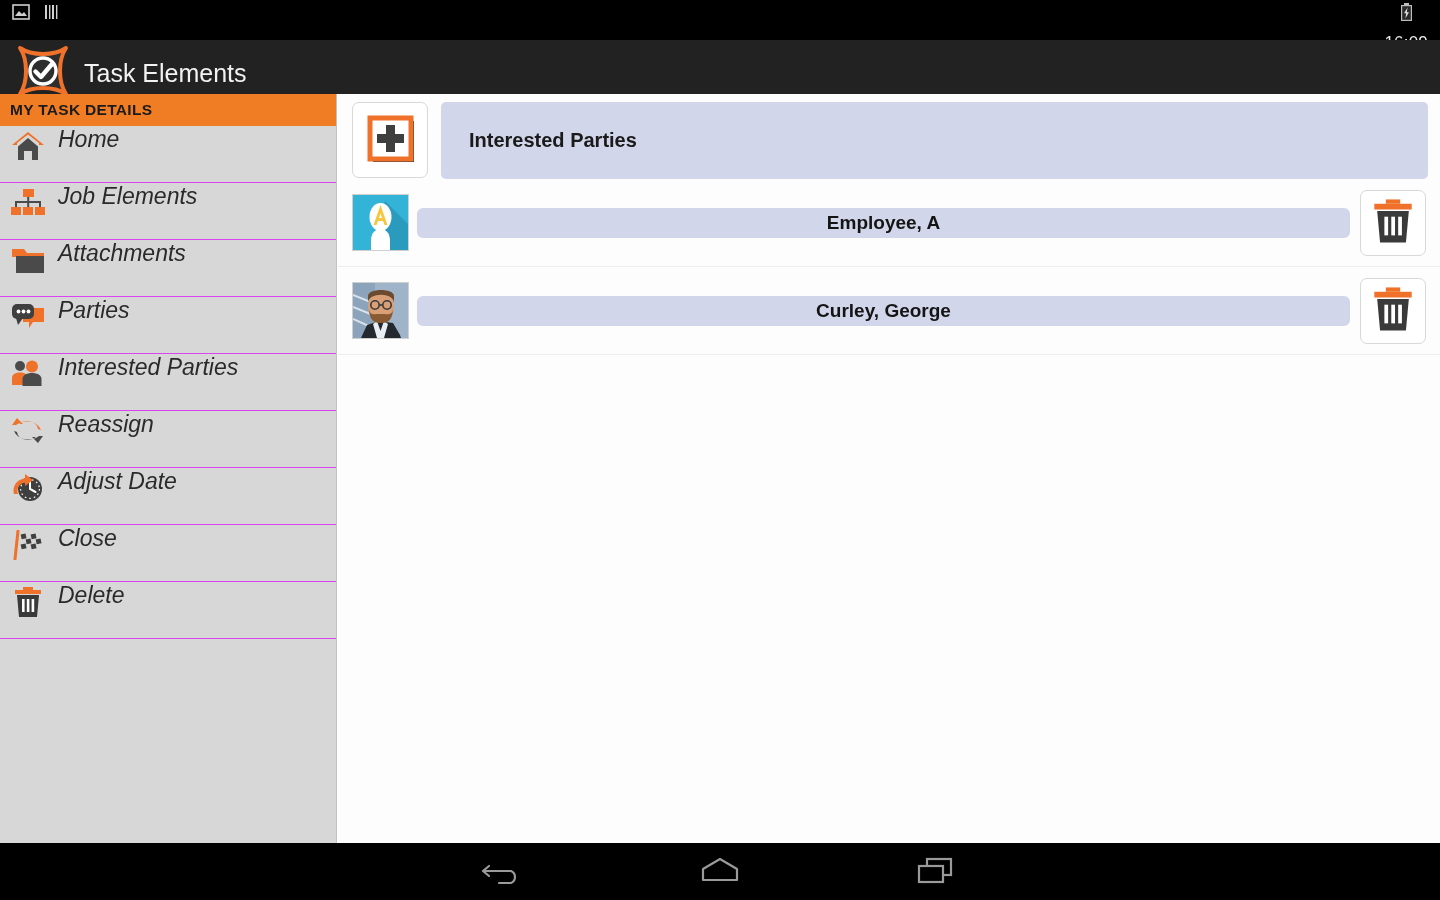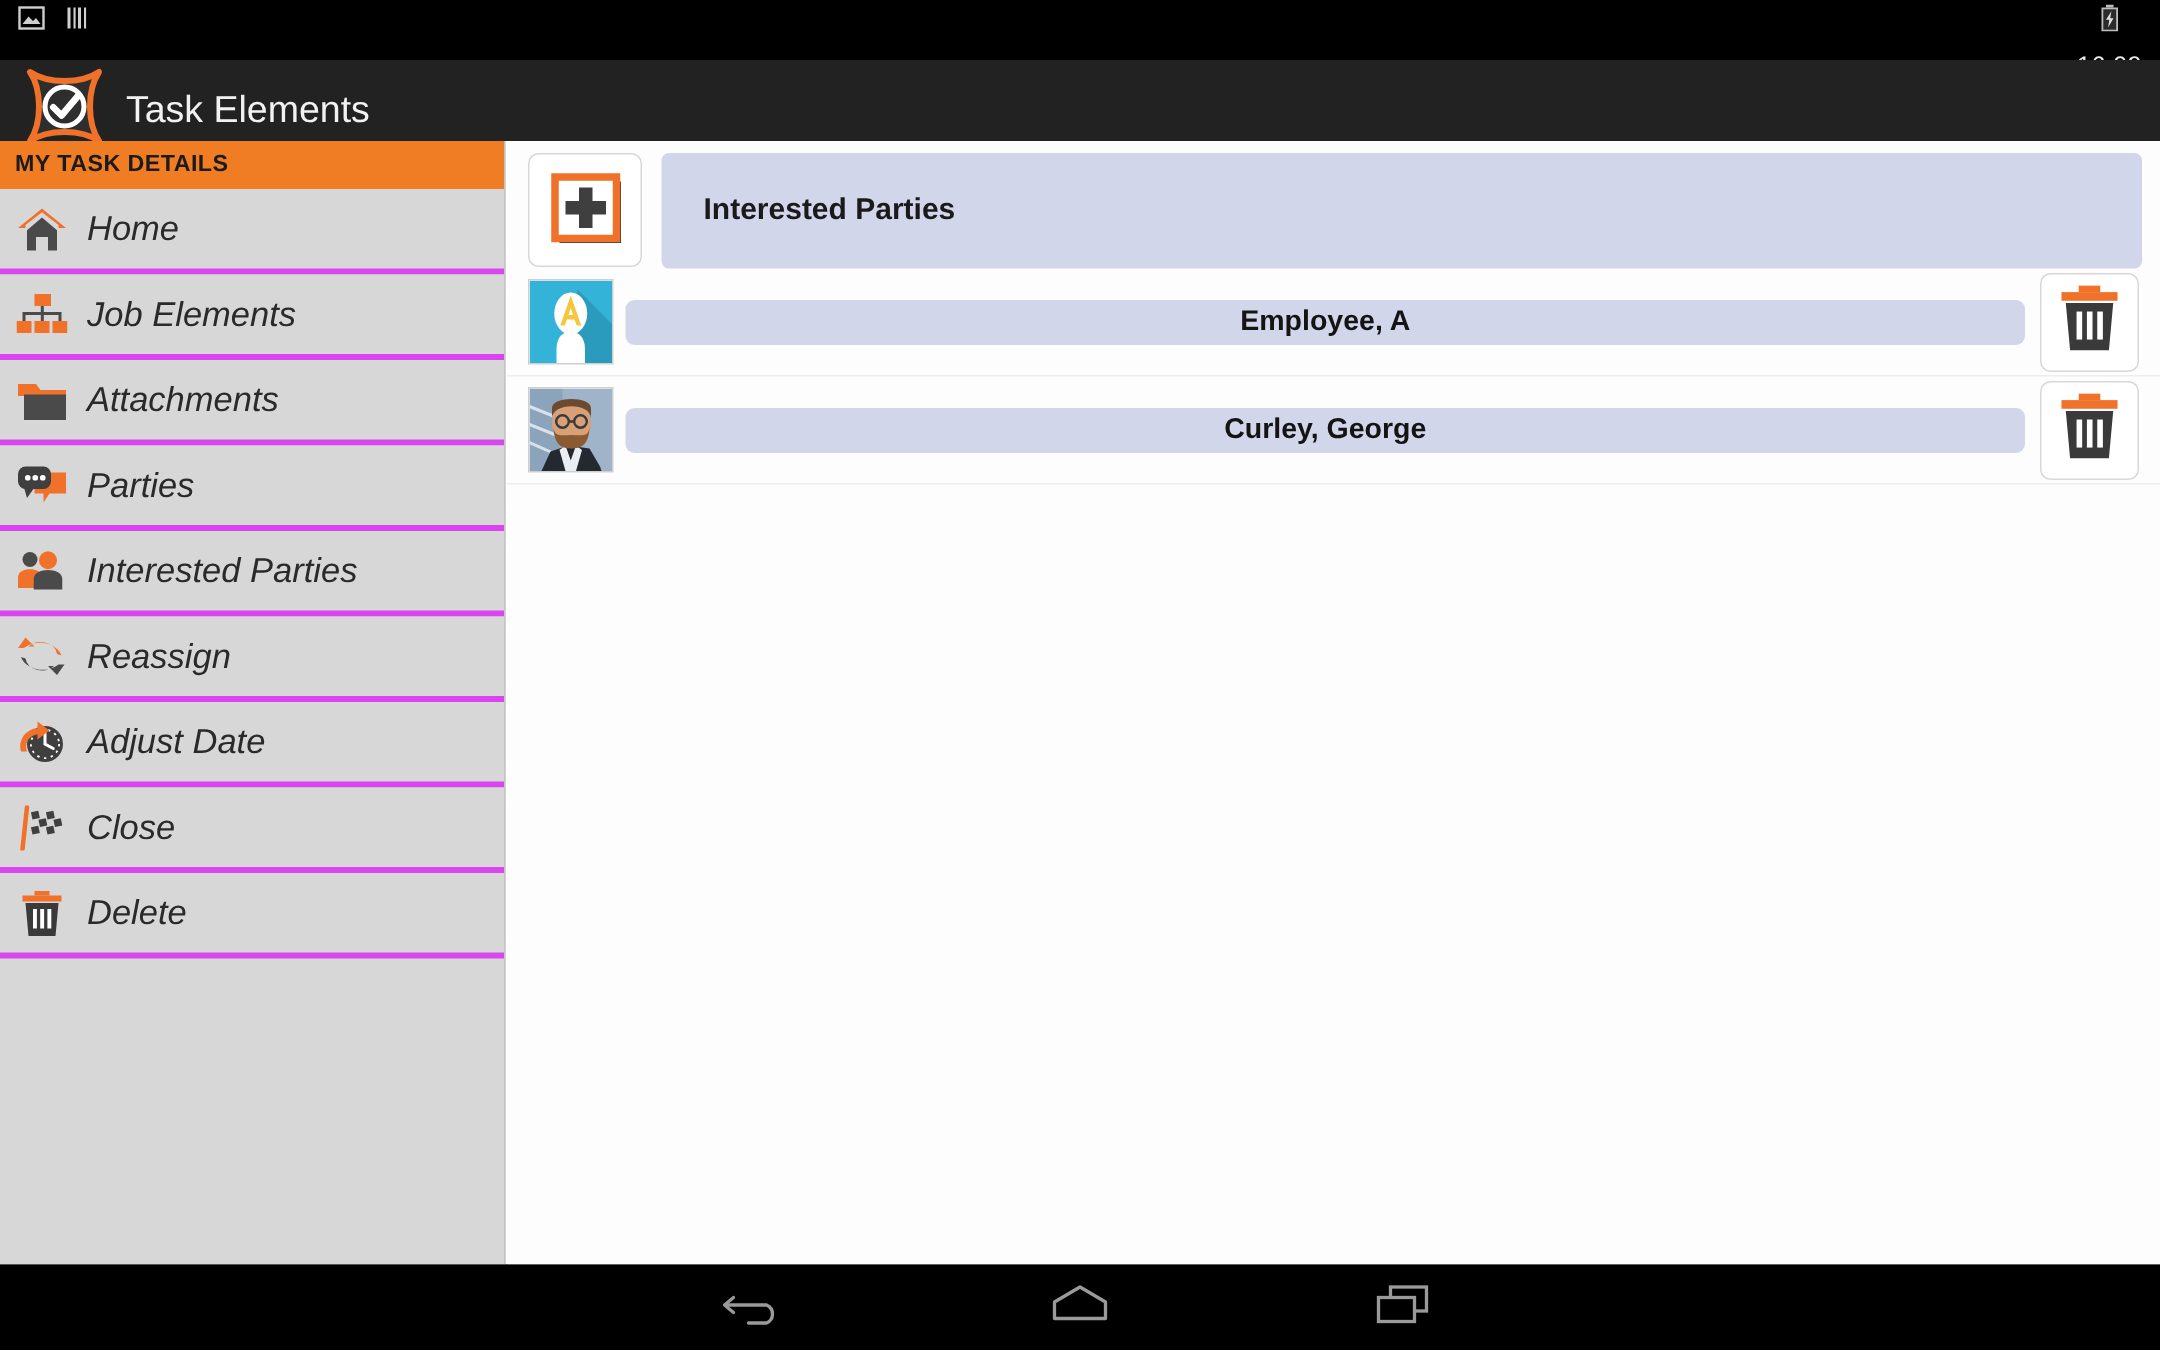--- a/index.html
+++ b/index.html
@@ -90,22 +90,22 @@
     font-weight: bold;
     display: flex;
     align-items: center;
     padding-left: 10px;
     box-sizing: border-box;
     letter-spacing: .3px;
   }
   .nav-item {
     height: 57px;
     display: flex;
-    align-items: center;
-    border-bottom: 4px solid #d946ef;
+    align-items: flex-start;
+    border-bottom: 1px solid #d946ef;
     box-sizing: border-box;
     padding-left: 8px;
     background: #d7d7d7;
   }
   .nav-icon {
     width: 40px;
     height: 40px;
     flex: 0 0 40px;
     display: flex;
     align-items: center;
@@ -157,21 +157,21 @@
   }
   .header-bar-text {
     font-size: 20px;
     font-weight: bold;
     color: #1a1a1a;
   }
 
   .party-row {
     display: flex;
     align-items: center;
-    height: 72px;
+    height: 88px;
     border-bottom: 1px solid #ededed;
     padding: 0 14px 0 14px;
     box-sizing: border-box;
     justify-content: center;
   }
   .avatar {
     width: 57px;
     height: 57px;
     flex: 0 0 57px;
     border: 1px solid #cfcfcf;

